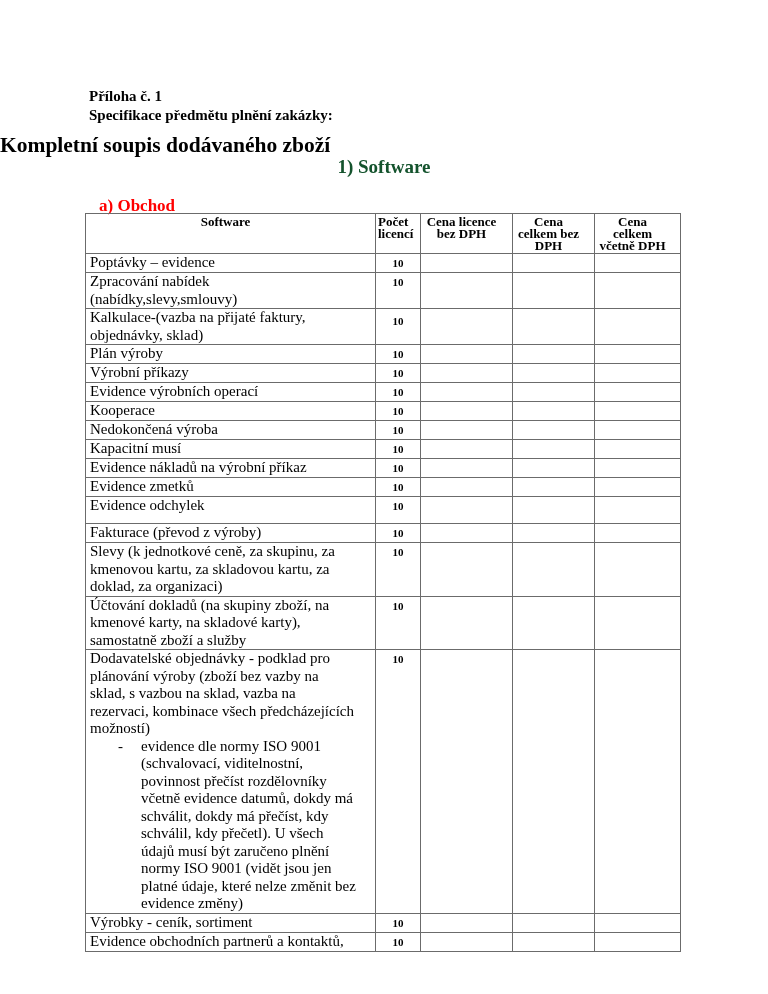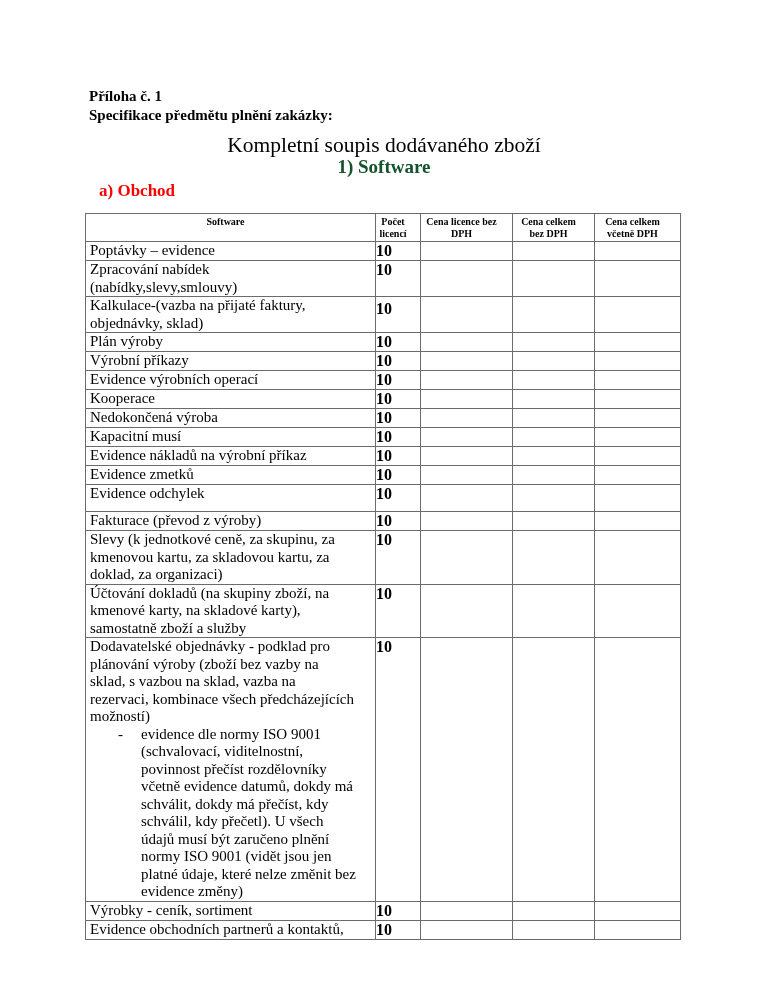--- a/index.html
+++ b/index.html
@@ -20,74 +20,75 @@
       top: 87px;
       font-weight: bold;
       font-size: 15px;
       line-height: 19px;
     }
     .main-title {
       position: absolute;
       left: 0;
       width: 768px;
       top: 133px;
-      text-align: center;
-      font-weight: normal;
+      text-align: left;
+      font-weight: bold;
       font-size: 21.5px;
       line-height: 24px;
     }
     .sub-title {
       position: absolute;
       left: 0;
       width: 768px;
       top: 156px;
       text-align: center;
       font-weight: bold;
       font-size: 19px;
       line-height: 22px;
       color: #14532d;
     }
     .section-label {
       position: absolute;
       left: 99px;
-      top: 181px;
+      top: 196px;
       font-weight: bold;
       font-size: 17px;
       line-height: 20px;
       color: #ff0000;
     }
     table.spec {
       position: absolute;
       left: 85px;
       top: 213px;
       width: 595px;
       border-collapse: collapse;
       table-layout: fixed;
     }
     table.spec td, table.spec th {
       border: 1px solid #6b6b6b;
       vertical-align: top;
     }
     table.spec th {
-      font-size: 10px;
+      font-size: 13px;
       line-height: 12px;
       font-weight: bold;
       text-align: center;
       padding: 2px 12px 1px 2px;
       height: 26px;
     }
     table.spec td.name {
       font-size: 15px;
       line-height: 17.5px;
       padding: 0 19px 0 4px;
     }
     table.spec td.qty {
-      font-size: 16px;
+      font-size: 11px;
       line-height: 18px;
       font-weight: bold;
+      text-align: center;
       padding: 0;
     }
     table.spec td.price { padding: 0; }
     .bullet {
       display: flex;
       padding-left: 28px;
     }
     .bullet .dash {
       width: 23px;
       flex: none;

